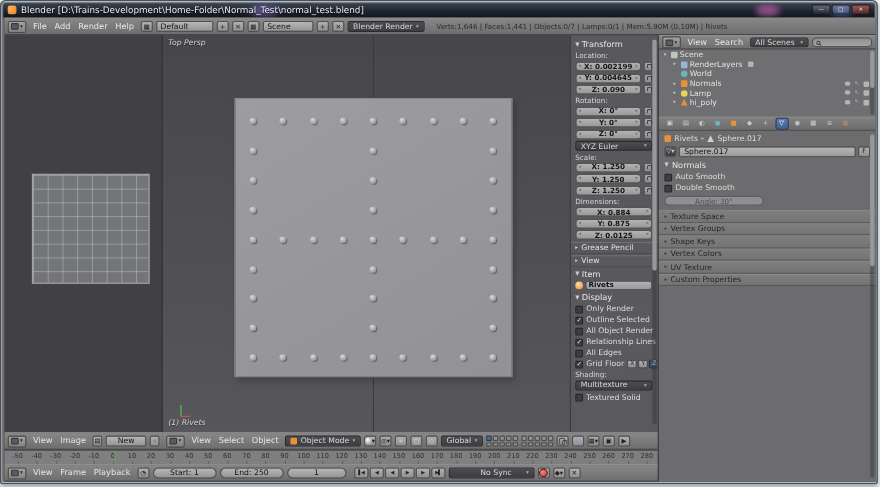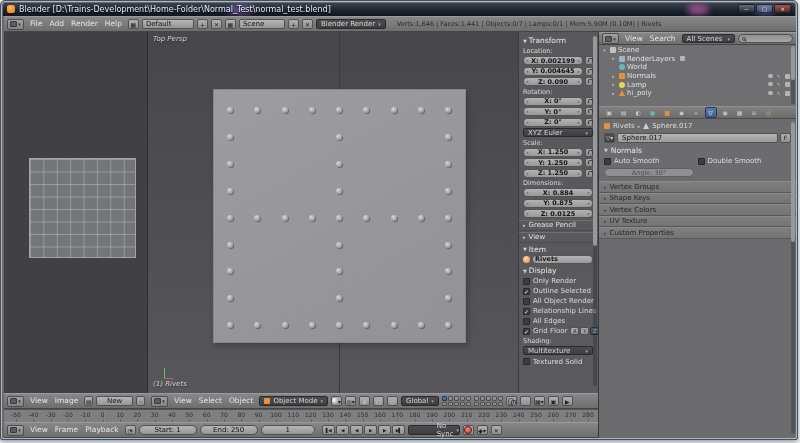--- a/index.html
+++ b/index.html
@@ -420,21 +420,21 @@
           <span class="chk on">✓</span>
           <span class="tlabel">Grid Floor</span>
           <span id="grid-axes" style="display:flex;gap:1px;margin-left:auto;">
               <span class="mini-btn axisbtn">X</span>
               <span class="mini-btn axisbtn">Y</span>
               <span class="mini-btn axisbtn pressed">Z</span>
             </span>
         </div>
         <div class="np-label">Shading:</div>
         <div class="nrow">
-            <span class="dsel" style="flex:1;height:9px;">
+            <span class="dsel" style="flex:1;height:9px;align-items:flex-end;">
               <span>Multitexture</span>
               <span class="car" style="margin-left:auto;">▾</span>
             </span>
           </div>
         <div class="trow">
             <span class="chk"></span>
             <span class="tlabel">Textured Solid</span>
           </div>
 
         <div class="sbar" style="right:1px;top:4px;height:350px;">
@@ -580,21 +580,21 @@
       <span class="btn" style="width:58px;border-radius:5px;">End: 250</span>
       <span class="btn" style="width:54px;border-radius:5px;">1</span>
       <span id="transport" style="display:flex;gap:1px;margin-left:4px;">
           <span class="mini-btn tr-btn">▌◀</span>
           <span class="mini-btn tr-btn">◀</span>
           <span class="mini-btn tr-btn">◀</span>
           <span class="mini-btn tr-btn">▶</span>
           <span class="mini-btn tr-btn">▶</span>
           <span class="mini-btn tr-btn">▶▌</span>
         </span>
-      <span class="dsel" style="width:52px;padding-left:28px;">
+      <span class="dsel" style="width:78px;padding-left:28px;">
           <span>No Sync</span>
           <span class="car" style="margin-left:auto;">▾</span>
         </span>
       <span class="mini-btn">
           <span class="rec"></span>
         </span>
       <span class="mini-btn">◆▾</span>
       <span class="mini-btn">✕</span>
     </div>
 
@@ -689,34 +689,38 @@
         </div>
         <div class="db-row">
           <span class="mini-btn" style="background:linear-gradient(#4d4d51,#3d3d41);color:#ccc;">▽▾</span>
           <span class="dbfield">Sphere.017</span>
           <span class="mini-btn">F</span>
         </div>
         <div class="pp-title">
             <span class="tri">▼</span>
             <span>Normals</span>
           </div>
-        <div style="display:flex;">
+        <div style="display:flex;flex-direction:column;">
           <div class="trow" style="width:50%;">
               <span class="chk"></span>
               <span class="tlabel">Auto Smooth</span>
             </div>
           <div class="trow">
               <span class="chk"></span>
               <span class="tlabel">Double Smooth</span>
             </div>
         </div>
         <div class="pill" style="width:90px;margin:2px 0 4px 0;">Angle: 30°</div>
         <div id="prop-strips">
             <div class="pstrip">
               <span class="tri">▸</span>
+              <span>Texture Space</span>
+            </div>
+            <div class="pstrip">
+              <span class="tri">▸</span>
               <span>Vertex Groups</span>
             </div>
             <div class="pstrip">
               <span class="tri">▸</span>
               <span>Shape Keys</span>
             </div>
             <div class="pstrip">
               <span class="tri">▸</span>
               <span>Vertex Colors</span>
             </div>

